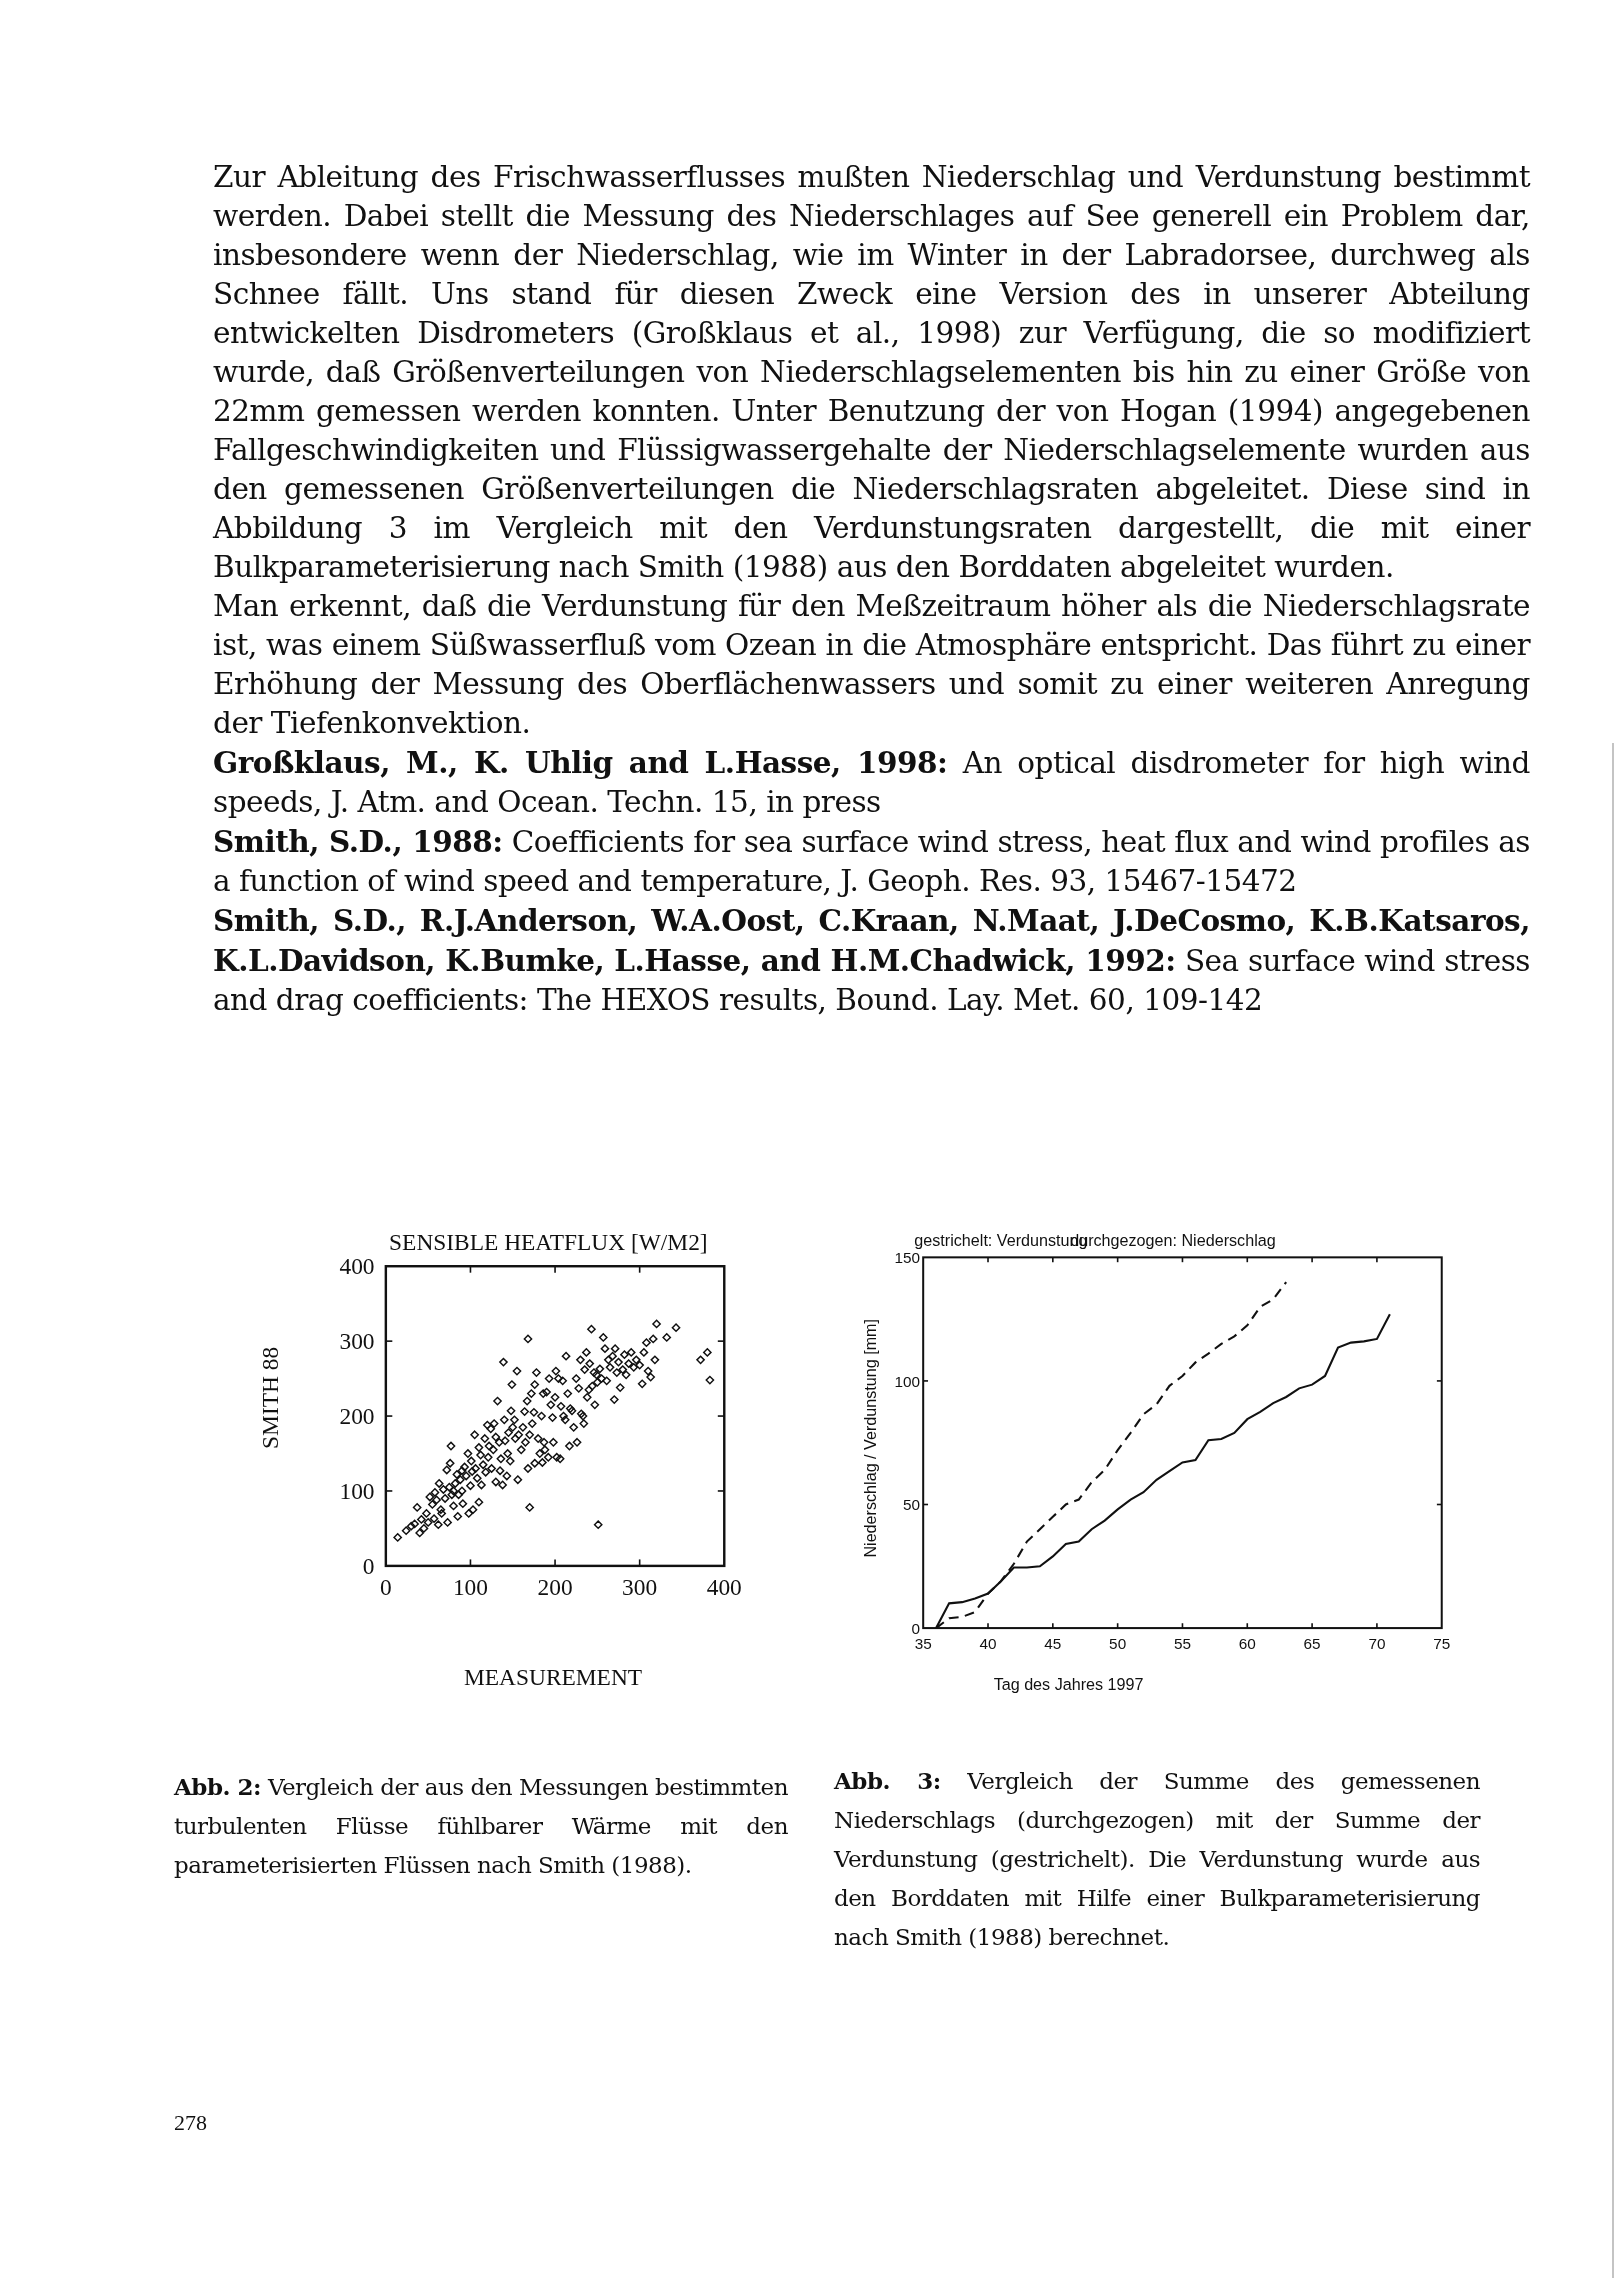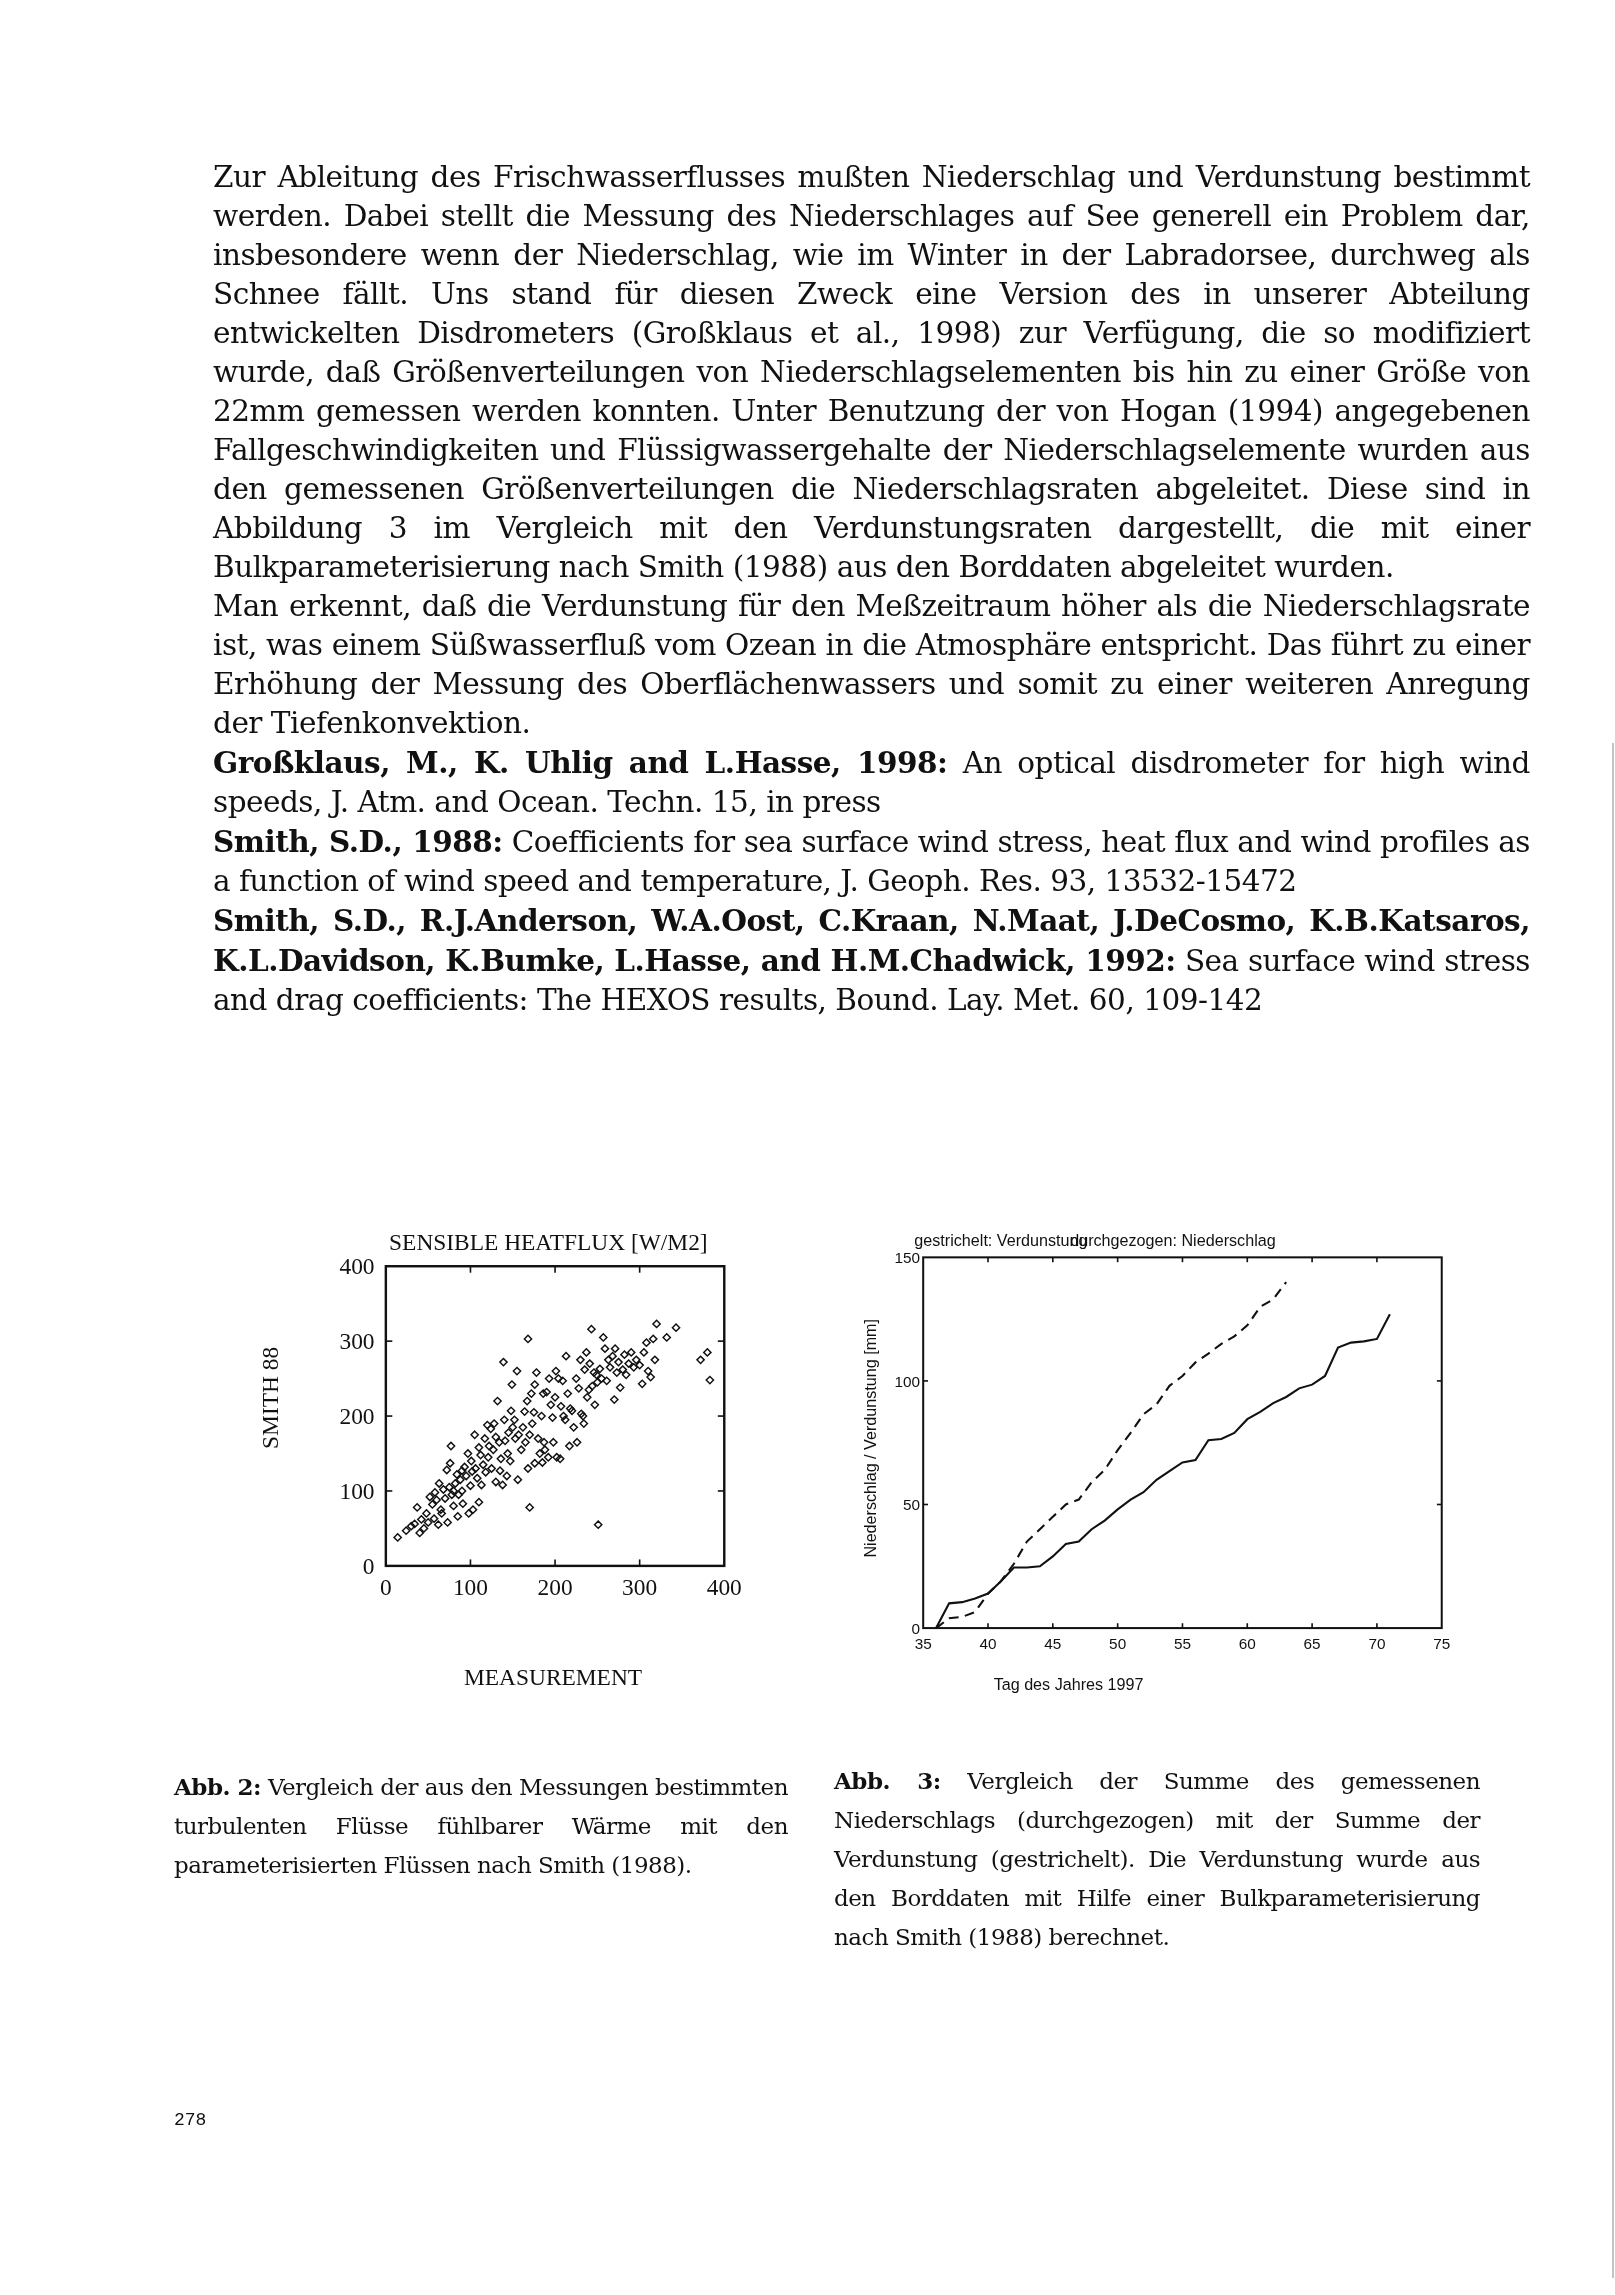--- a/index.html
+++ b/index.html
@@ -11,32 +11,32 @@
   }
   .page-text p { margin: 0; }
   .lit-heading { margin-top: 16px !important; font-weight: bold; }
   .ref b { font-weight: bold; }
   .chart-box { position: absolute; }
   .caption {
     position: absolute; font-family: "DejaVu Serif", serif; font-size: 23px; line-height: 39px;
     text-align: justify; letter-spacing: -0.5px;
   }
   .caption b { font-weight: bold; }
-  .page-number { position: absolute; left: 174px; top: 2110px; font-family: Liberation Mono, monospace; font-size: 18px; text-align: center; }
+  .page-number { position: absolute; left: 174px; top: 2110px; font-family: Liberation Serif, serif; font-size: 22px; text-align: center; }
   .scan-edge { position: absolute; left: 1612px; width: 1.6px; background: #555; }
   svg text { fill: #111; }
 </style>
 </head>
 <body>
 
 <div class="page-text">
   <p>Zur Ableitung des Frischwasserflusses mußten Niederschlag und Verdunstung bestimmt werden. Dabei stellt die Messung des Niederschlages auf See generell ein Problem dar, insbesondere wenn der Niederschlag, wie im Winter in der Labradorsee, durchweg als Schnee fällt. Uns stand für diesen Zweck eine Version des in unserer Abteilung entwickelten Disdrometers (Großklaus et al., 1998) zur Verfügung, die so modifiziert wurde, daß Größenverteilungen von Niederschlagselementen bis hin zu einer Größe von 22mm gemessen werden konnten. Unter Benutzung der von Hogan (1994) angegebenen Fallgeschwindigkeiten und Flüssigwassergehalte der Niederschlagselemente wurden aus den gemessenen Größenverteilungen die Niederschlagsraten abgeleitet. Diese sind in Abbildung 3 im Vergleich mit den Verdunstungsraten dargestellt, die mit einer Bulkparameterisierung nach Smith (1988) aus den Borddaten abgeleitet wurden.</p>
   <p>Man erkennt, daß die Verdunstung für den Meßzeitraum höher als die Niederschlagsrate ist, was einem Süßwasserfluß vom Ozean in die Atmosphäre entspricht. Das führt zu einer Erhöhung der Messung des Oberflächenwassers und somit zu einer weiteren Anregung der Tiefenkonvektion.</p>
   <p class="ref"><b>Großklaus, M., K. Uhlig and L.Hasse, 1998:</b><span> An optical disdrometer for high wind speeds, J. Atm. and Ocean. Techn. 15, in press</span></p>
-  <p class="ref"><b>Smith, S.D., 1988:</b><span> Coefficients for sea surface wind stress, heat flux and wind profiles as a function of wind speed and temperature, J. Geoph. Res. 93, 13532-15472</span></p>
+  <p class="ref"><b>Smith, S.D., 1988:</b><span> Coefficients for sea surface wind stress, heat flux and wind profiles as a function of wind speed and temperature, J. Geoph. Res. 93, 15467-15472</span></p>
   <p class="ref"><b>Smith, S.D., R.J.Anderson, W.A.Oost, C.Kraan, N.Maat, J.DeCosmo, K.B.Katsaros, K.L.Davidson, K.Bumke, L.Hasse, and H.M.Chadwick, 1992:</b><span> Sea surface wind stress and drag coefficients: The HEXOS results, Bound. Lay. Met. 60, 109-142</span></p>
 </div>
 
 <div class="chart-box" style="left:234px; top:1212px; width:525px; height:501px;">
   <svg id="scatter-svg" width="525" height="501" xmlns="http://www.w3.org/2000/svg" viewBox="0 0 650 620">
     <text x="192" y="47" font-family="Liberation Serif, serif" font-size="29">SENSIBLE HEATFLUX [W/M2]</text>
     <g id="scatter-yticks">
         <text x="174" y="448" text-anchor="end" font-family="Liberation Serif, serif" font-size="29">0</text>
         <text x="174" y="355.25" text-anchor="end" font-family="Liberation Serif, serif" font-size="29">100</text>
         <line x1="188" x2="196" y1="345.25" y2="345.25" stroke="#111" stroke-width="2"></line>

